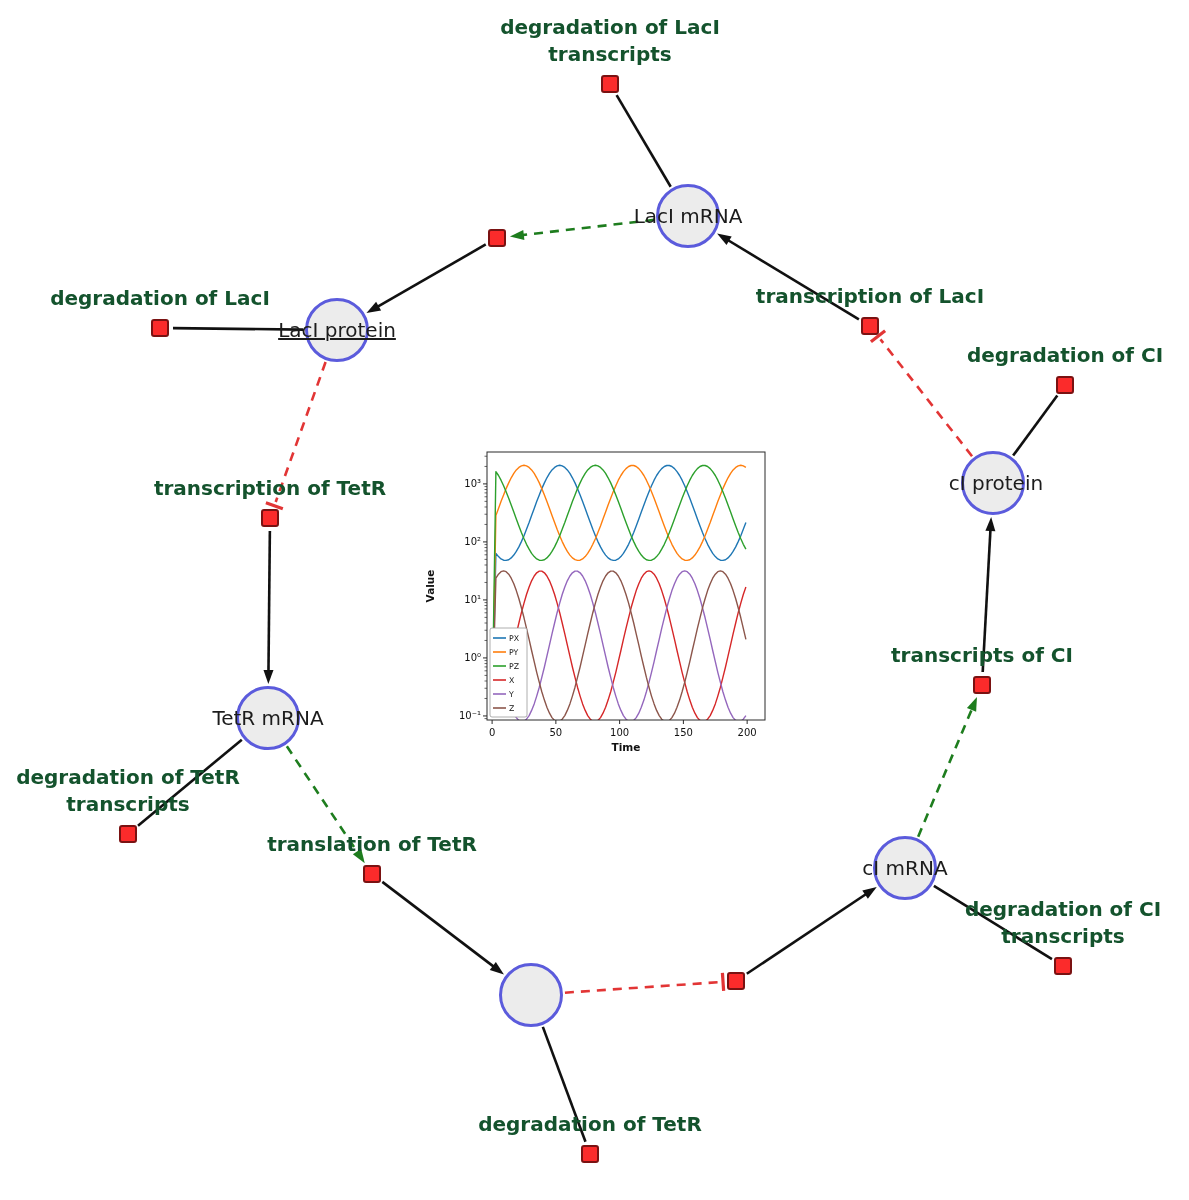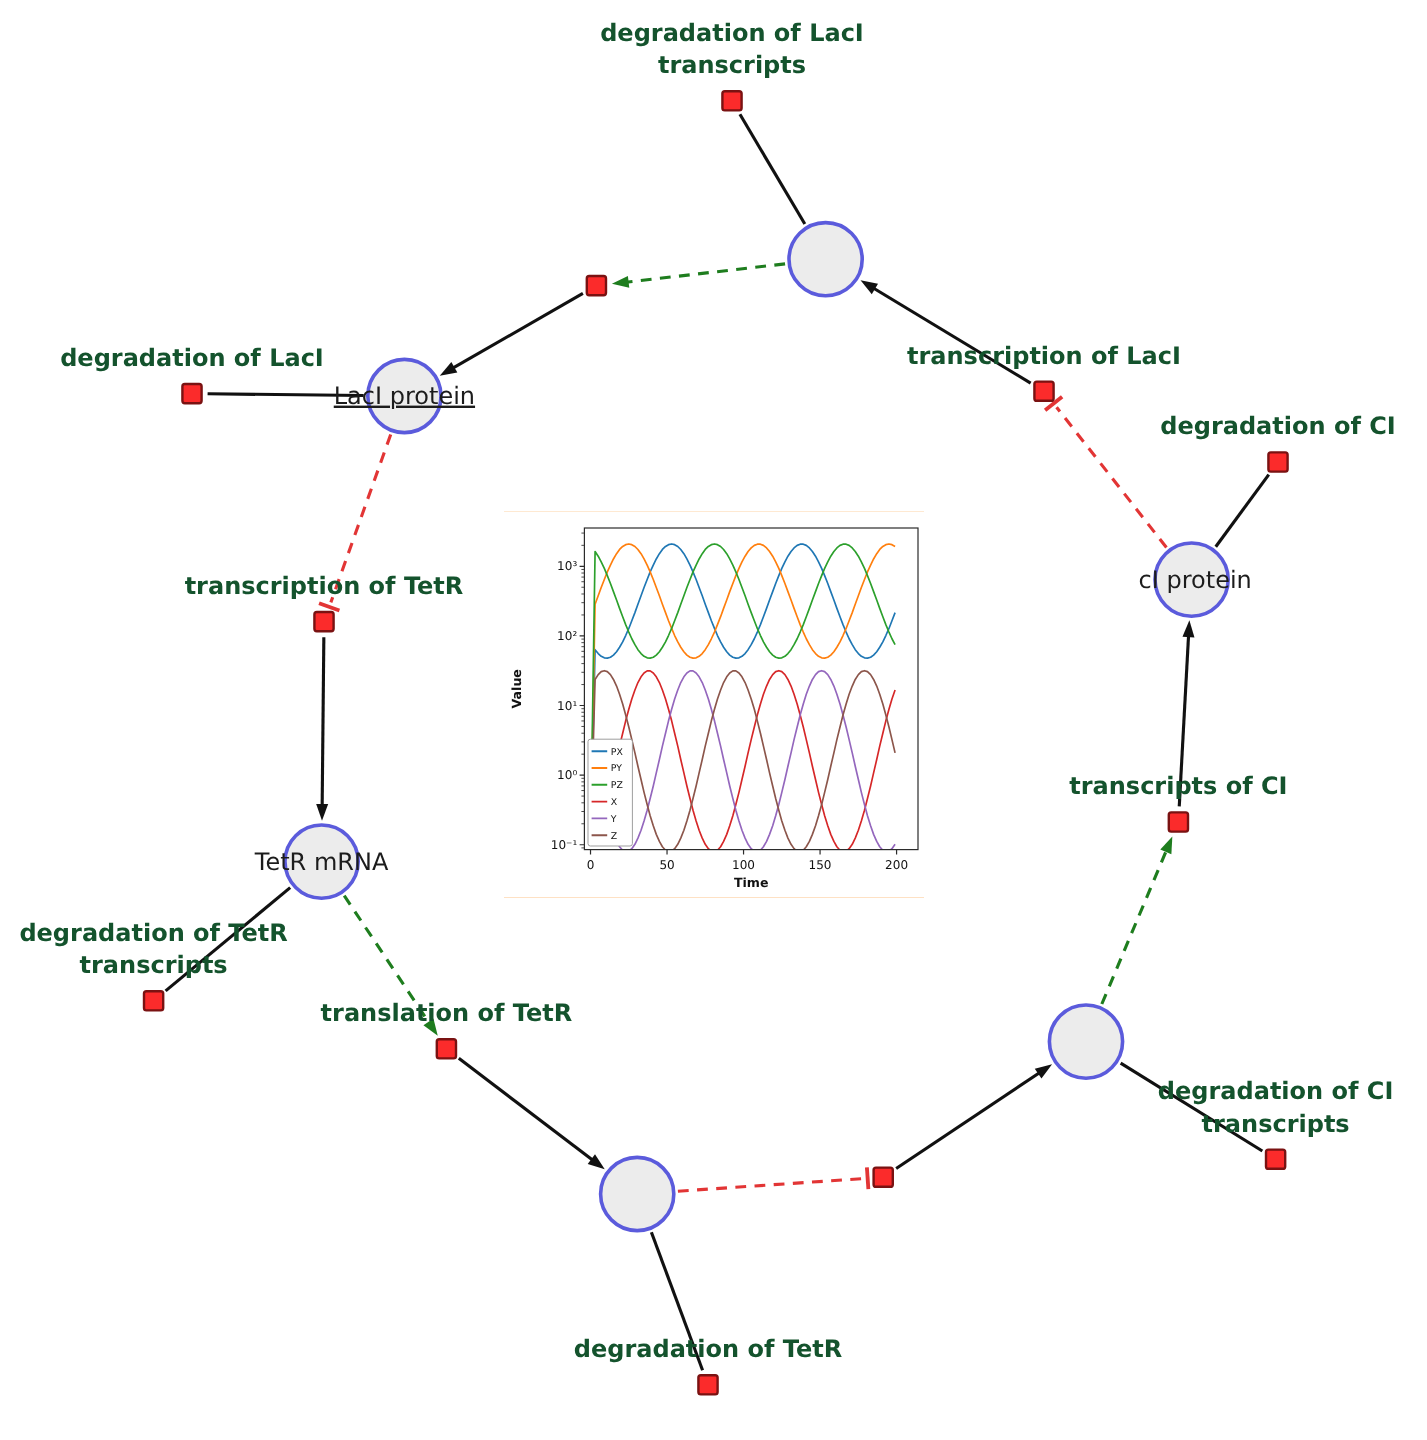--- a/index.html
+++ b/index.html
@@ -8,21 +8,21 @@
   #edges{position:absolute;left:0;top:0;z-index:1;}
   #nodes{position:absolute;left:0;top:0;width:100%;height:100%;z-index:2;}
   .sp{position:absolute;width:64px;height:64px;border-radius:50%;box-sizing:border-box;
       background:#ececec;border:3px solid #5b5bdc;z-index:2;cursor:pointer;}
   .rx{position:absolute;width:18px;height:18px;box-sizing:border-box;border-radius:3px;
       background:#fb2b2b;border:2px solid #7a1212;z-index:2;cursor:pointer;}
   .sp-label{position:absolute;width:220px;text-align:center;font-size:20px;font-weight:400;
       color:#1c1c1c;z-index:3;pointer-events:none;line-height:26px;}
   .rx-label{position:absolute;width:340px;text-align:center;font-size:20px;font-weight:700;
       color:#14532d;z-index:3;pointer-events:none;line-height:27px;}
-  #chart{position:absolute;left:420px;top:426px;width:350px;height:322px;z-index:4;background:#fdba74;}
+  #chart{position:absolute;left:420px;top:438px;width:350px;height:322px;z-index:4;background:#fdba74;}
 </style>
 </head>
 <body>
 
 <div id="canvas">
   <svg id="edges" width="1189" height="1200">
       <g>
         <line x1="670.7032033876942" y1="186.72849804071328" x2="616.6134810576464" y2="95.1920448667861" stroke="#111111" stroke-width="2.6"></line>
       </g>
       <g>
@@ -84,26 +84,28 @@
       <g>
         <line x1="1013.1305987546635" y1="455.600018361708" x2="1057.303006358511" y2="395.47646356758224" stroke="#111111" stroke-width="2.6"></line>
       </g>
       <g>
         <line x1="972.0317320973681" y1="456.23562552265685" x2="880.4841339513159" y2="339.3821872386716" stroke="#e23535" stroke-width="2.6" stroke-dasharray="9 7"></line>
         <line x1="885.1019662655972" y1="330.6830134435816" x2="870.9325915422978" y2="341.78386115673965" stroke="#e23535" stroke-width="3.2"></line>
       </g>
     </svg>
   <div id="nodes">
       <div class="sp" style="left: 656px; top: 184px;"></div>
+      <div class="sp-label" style="left: 578px; top: 203px;">LacI mRNA</div>
       <div class="sp" style="left: 305px; top: 298px;"></div>
       <div class="sp-label" style="left: 227px; top: 317px; text-decoration: underline;">LacI protein</div>
       <div class="sp" style="left: 236px; top: 686px;"></div>
       <div class="sp-label" style="left: 158px; top: 705px;">TetR mRNA</div>
       <div class="sp" style="left: 499px; top: 963px;"></div>
       <div class="sp" style="left: 873px; top: 836px;"></div>
+      <div class="sp-label" style="left: 795px; top: 855px;">cI mRNA</div>
       <div class="sp" style="left: 961px; top: 451px;"></div>
       <div class="sp-label" style="left: 886px; top: 470px;">cI protein</div>
       <div class="rx" style="left: 601px; top: 75px;"></div>
       <div class="rx-label" style="left: 440px; bottom: 1132px;">
         <div>degradation of LacI</div>
         <div>transcripts</div>
       </div>
       <div class="rx" style="left: 488px; top: 229px;"></div>
       <div class="rx" style="left: 151px; top: 319px;"></div>
       <div class="rx-label" style="left: -10px; bottom: 888px;">

